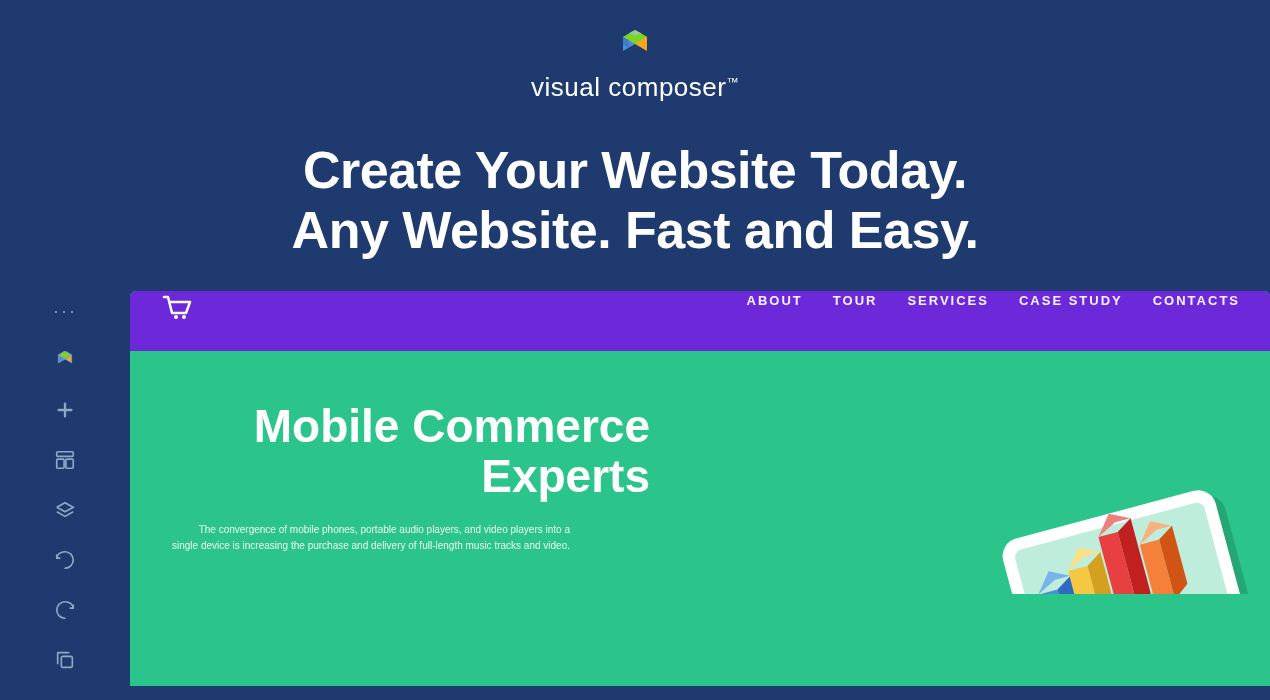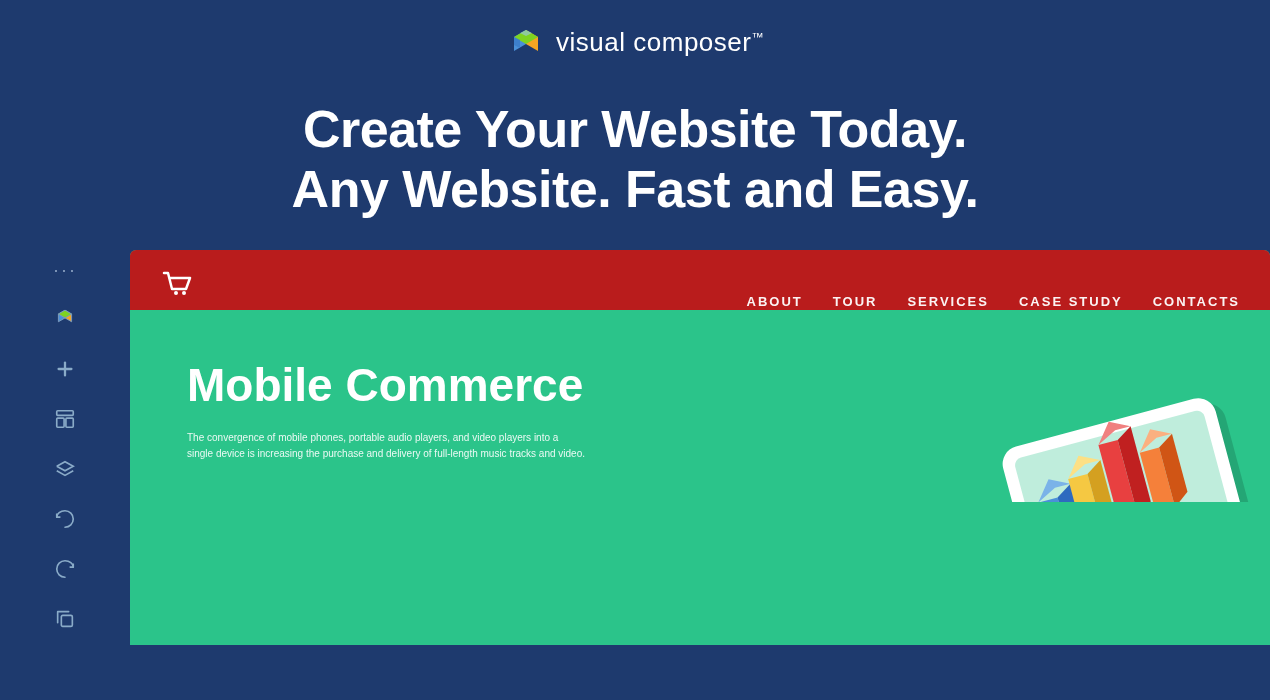--- a/index.html
+++ b/index.html
@@ -17,20 +17,21 @@
       display: flex;
       align-items: center;
       justify-content: center;
       padding: 22px 0 18px;
     }
 
     .logo-container {
       display: flex;
       align-items: center;
       gap: 10px;
+      flex-direction: column;
     }
 
     .logo-icon {
       width: 40px;
       height: 40px;
     }
 
     .logo-text {
       color: white;
       font-size: 26px;
@@ -109,23 +110,23 @@
       background-color: #2bc48a;
       border-radius: 6px 6px 0 0;
       overflow: hidden;
       position: relative;
       margin-right: 0;
       min-height: 385px;
     }
 
     
     .preview-nav {
-      background-color: #b91c1c;
-      display: flex;
-      align-items: flex-end;
+      background-color: #6d28d9;
+      display: flex;
+      align-items: flex-start;
       padding: 0 30px;
       height: 60px;
       border-bottom: none;
     }
 
     .preview-nav-logo {
       color: white;
       font-size: 28px;
       font-weight: 300;
       margin-right: auto;
@@ -142,23 +143,24 @@
       text-decoration: none;
       font-size: 13px;
       font-weight: 600;
       letter-spacing: 2px;
       text-transform: uppercase;
       opacity: 0.95;
     }
 
     
     .preview-hero {
-      padding: 50px 57px 40px;
+      padding: 50px 40px 40px;
       position: relative;
       overflow: hidden;
+      text-align: right;
     }
 
     .preview-hero h2 {
       color: white;
       font-size: 46px;
       font-weight: 800;
       line-height: 1.1;
       max-width: 480px;
       margin-bottom: 20px;
     }
@@ -287,20 +289,21 @@
           <li><a>SERVICES</a></li>
           <li><a>CASE STUDY</a></li>
           <li><a>CONTACTS</a></li>
         </ul>
       </nav>
     </div>
 
     <div class="preview-hero">
       <h2>
         <span>Mobile Commerce</span><br>
+        <span>Experts</span>
       </h2>
       <p>The convergence of mobile phones, portable audio players, and video players into a single device is increasing the purchase and delivery of full-length music tracks and video.</p>
 
       <svg class="chart-illustration" viewBox="0 0 380 280" xmlns="http://www.w3.org/2000/svg">
 
         <g transform="translate(40, 60) rotate(-15, 170, 140)">
 
           <rect x="60" y="120" width="220" height="140" rx="18" fill="rgba(0,0,0,0.15)" transform="translate(8,8)"></rect>
 
           <rect x="60" y="120" width="220" height="140" rx="18" fill="white"></rect>

